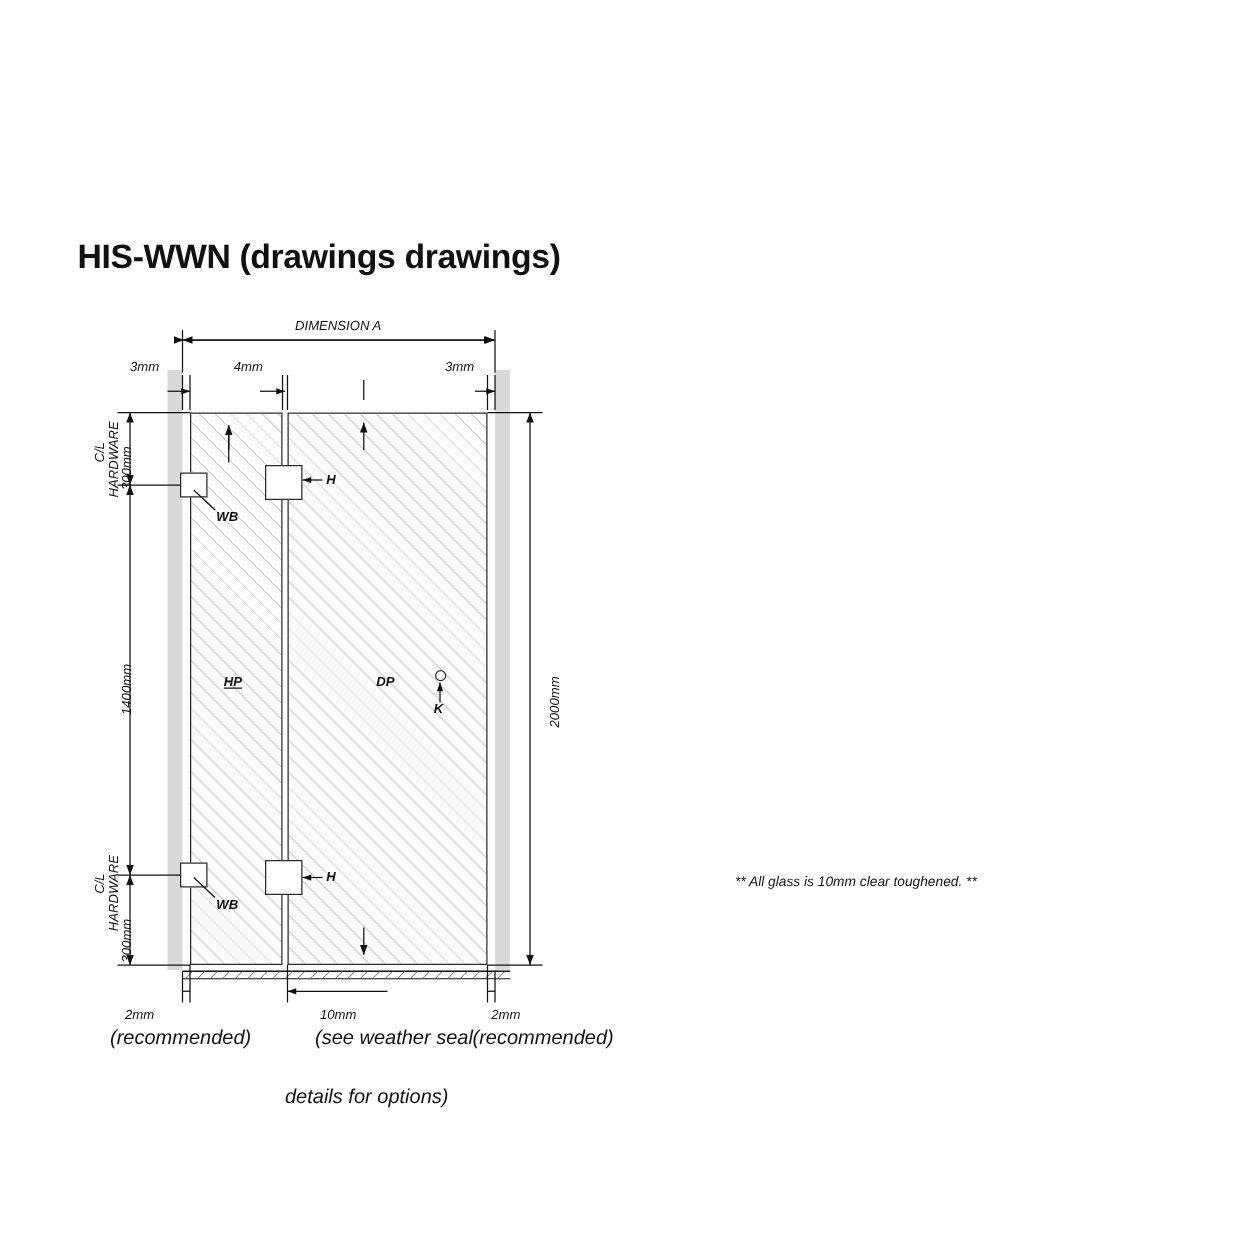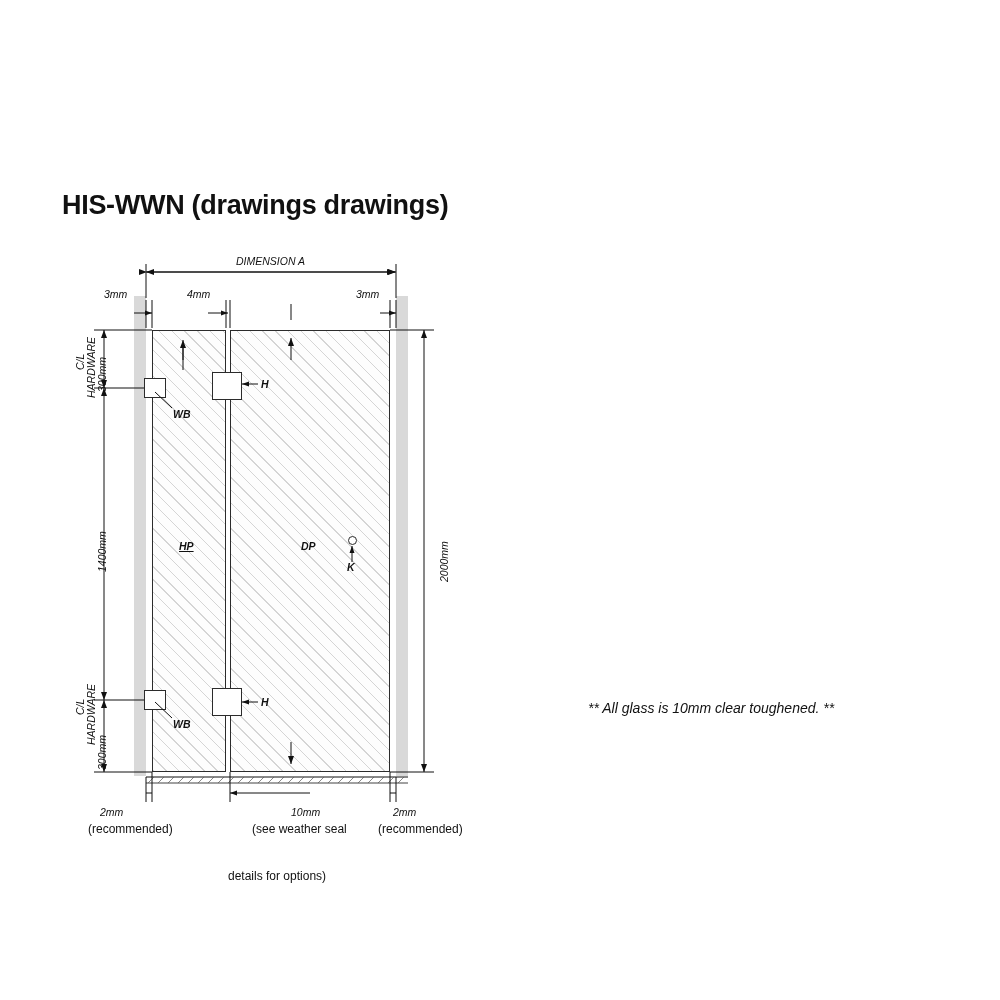--- a/index.html
+++ b/index.html
@@ -51,21 +51,22 @@
   .lbl {
     position: absolute;
     font-size: 10.5px;
     font-style: italic;
     font-weight: bold;
     color: #111;
     white-space: nowrap;
   }
   .lbl-plain {
     position: absolute;
-    font-size: 12px;
+    font-size: 16px;
+    font-style: italic;
     color: #111;
     white-space: nowrap;
   }
   .lbl-dim {
     position: absolute;
     font-size: 10.5px;
     font-style: italic;
     color: #111;
     white-space: nowrap;
   }
@@ -98,21 +99,21 @@
 
   svg.overlay {
     position: absolute;
     left: 0;
     top: 0;
     width: 470px;
     height: 600px;
     overflow: visible;
   }
   #legend-note {
-    font-size: 14px;
+    font-size: 11px;
     font-style: italic;
     color: #111;
     padding: 12px 0 0 48px;
   }
   #legend-wrap { position: absolute; left: 540px; top: 327px; width: 470px; }
 </style>
 </head>
 <body>
 
 <div id="page-title">HIS-WWN (drawings drawings)</div>
@@ -282,21 +283,21 @@
 
   <div class="lbl" style="left:201px; top:128px;">H</div>
   <div class="lbl" style="left:201px; top:446px;">H</div>
   <div class="lbl" style="left:113px; top:158px;">WB</div>
   <div class="lbl" style="left:113px; top:468px;">WB</div>
   <div class="lbl" style="left:287px; top:311px;">K</div>
 
   <div class="lbl-dim" style="left:40px; top:556px;">2mm</div>
   <div class="lbl-plain" style="left:28px; top:572px;">(recommended)</div>
 
-  <div class="lbl-dim" style="left:196px; top:556px;margin-left:35px;">10mm</div>
+  <div class="lbl-dim" style="left:196px; top:556px;">10mm</div>
   <div class="lbl-plain" style="left:172px; top:572px;margin-left:20px;">(see weather seal</div>
   <div class="lbl-plain" style="left:168px; top:619px;">details for options)</div>
 
   <div class="lbl-dim" style="left:333px; top:556px;">2mm</div>
   <div class="lbl-plain" style="left:318px; top:572px;">(recommended)</div>
 </div>
 
 <div id="legend-wrap">
 
   <div id="legend-note" style="position: absolute; top: 361px;">** All glass is 10mm clear toughened. **</div>

